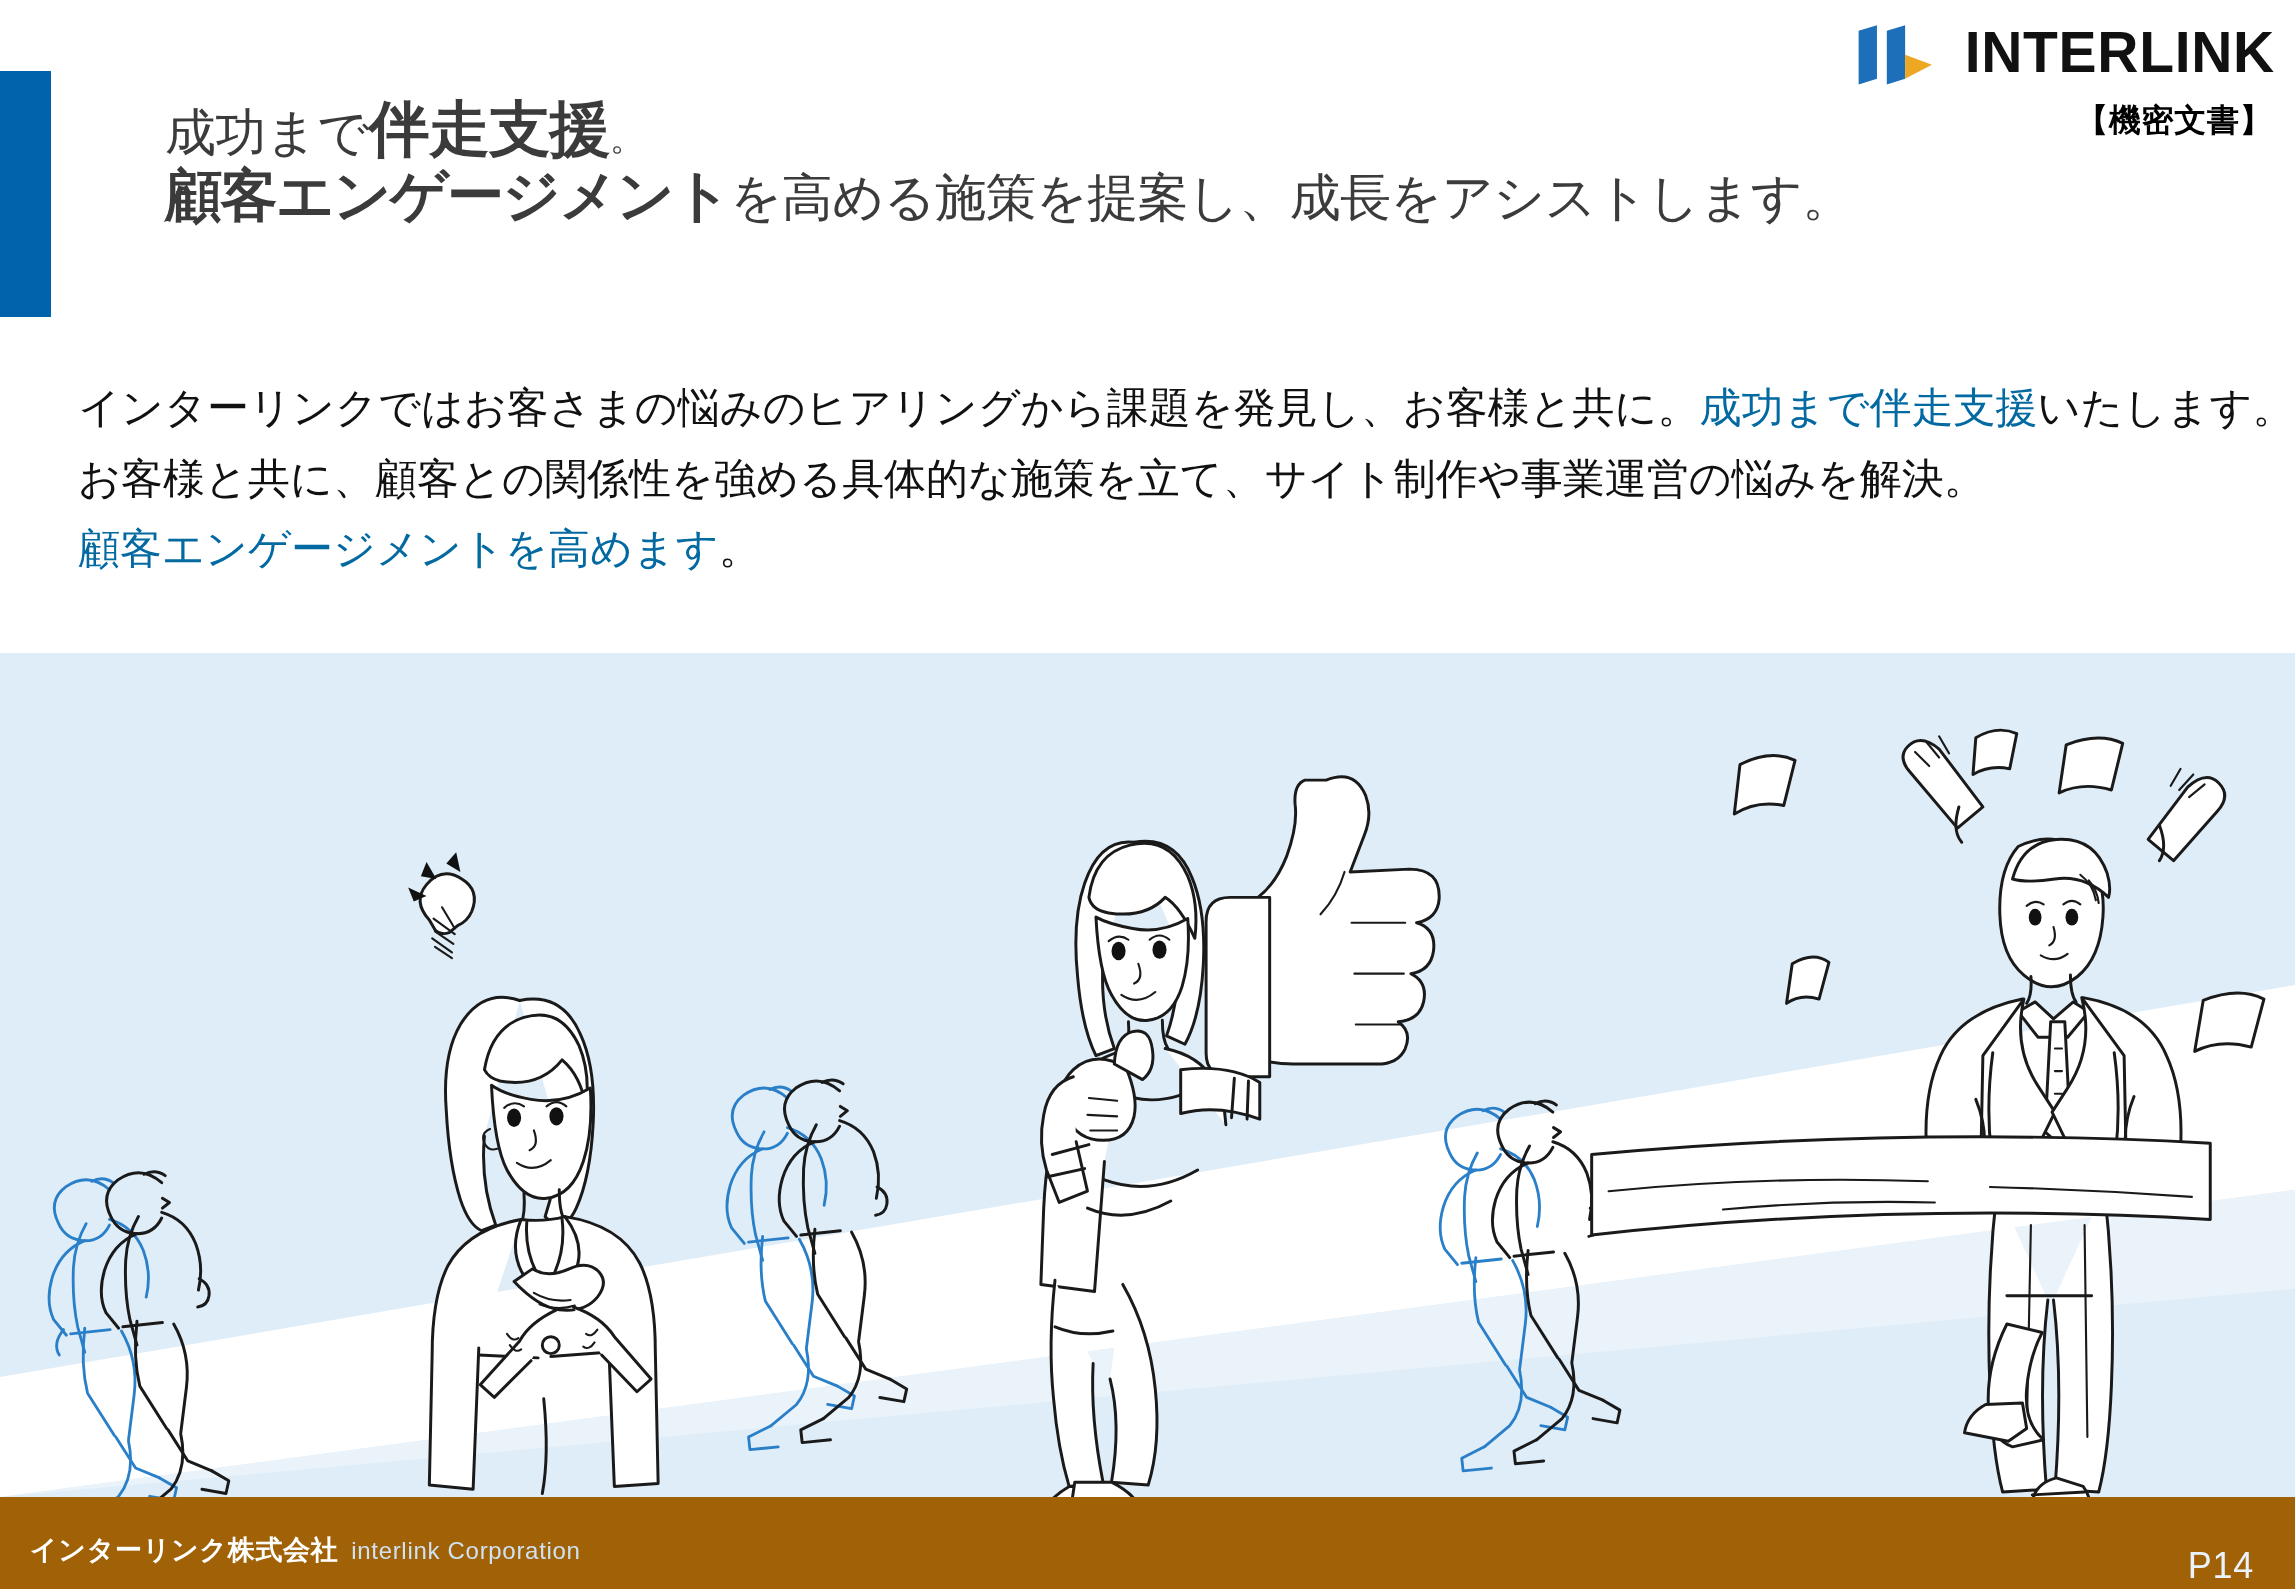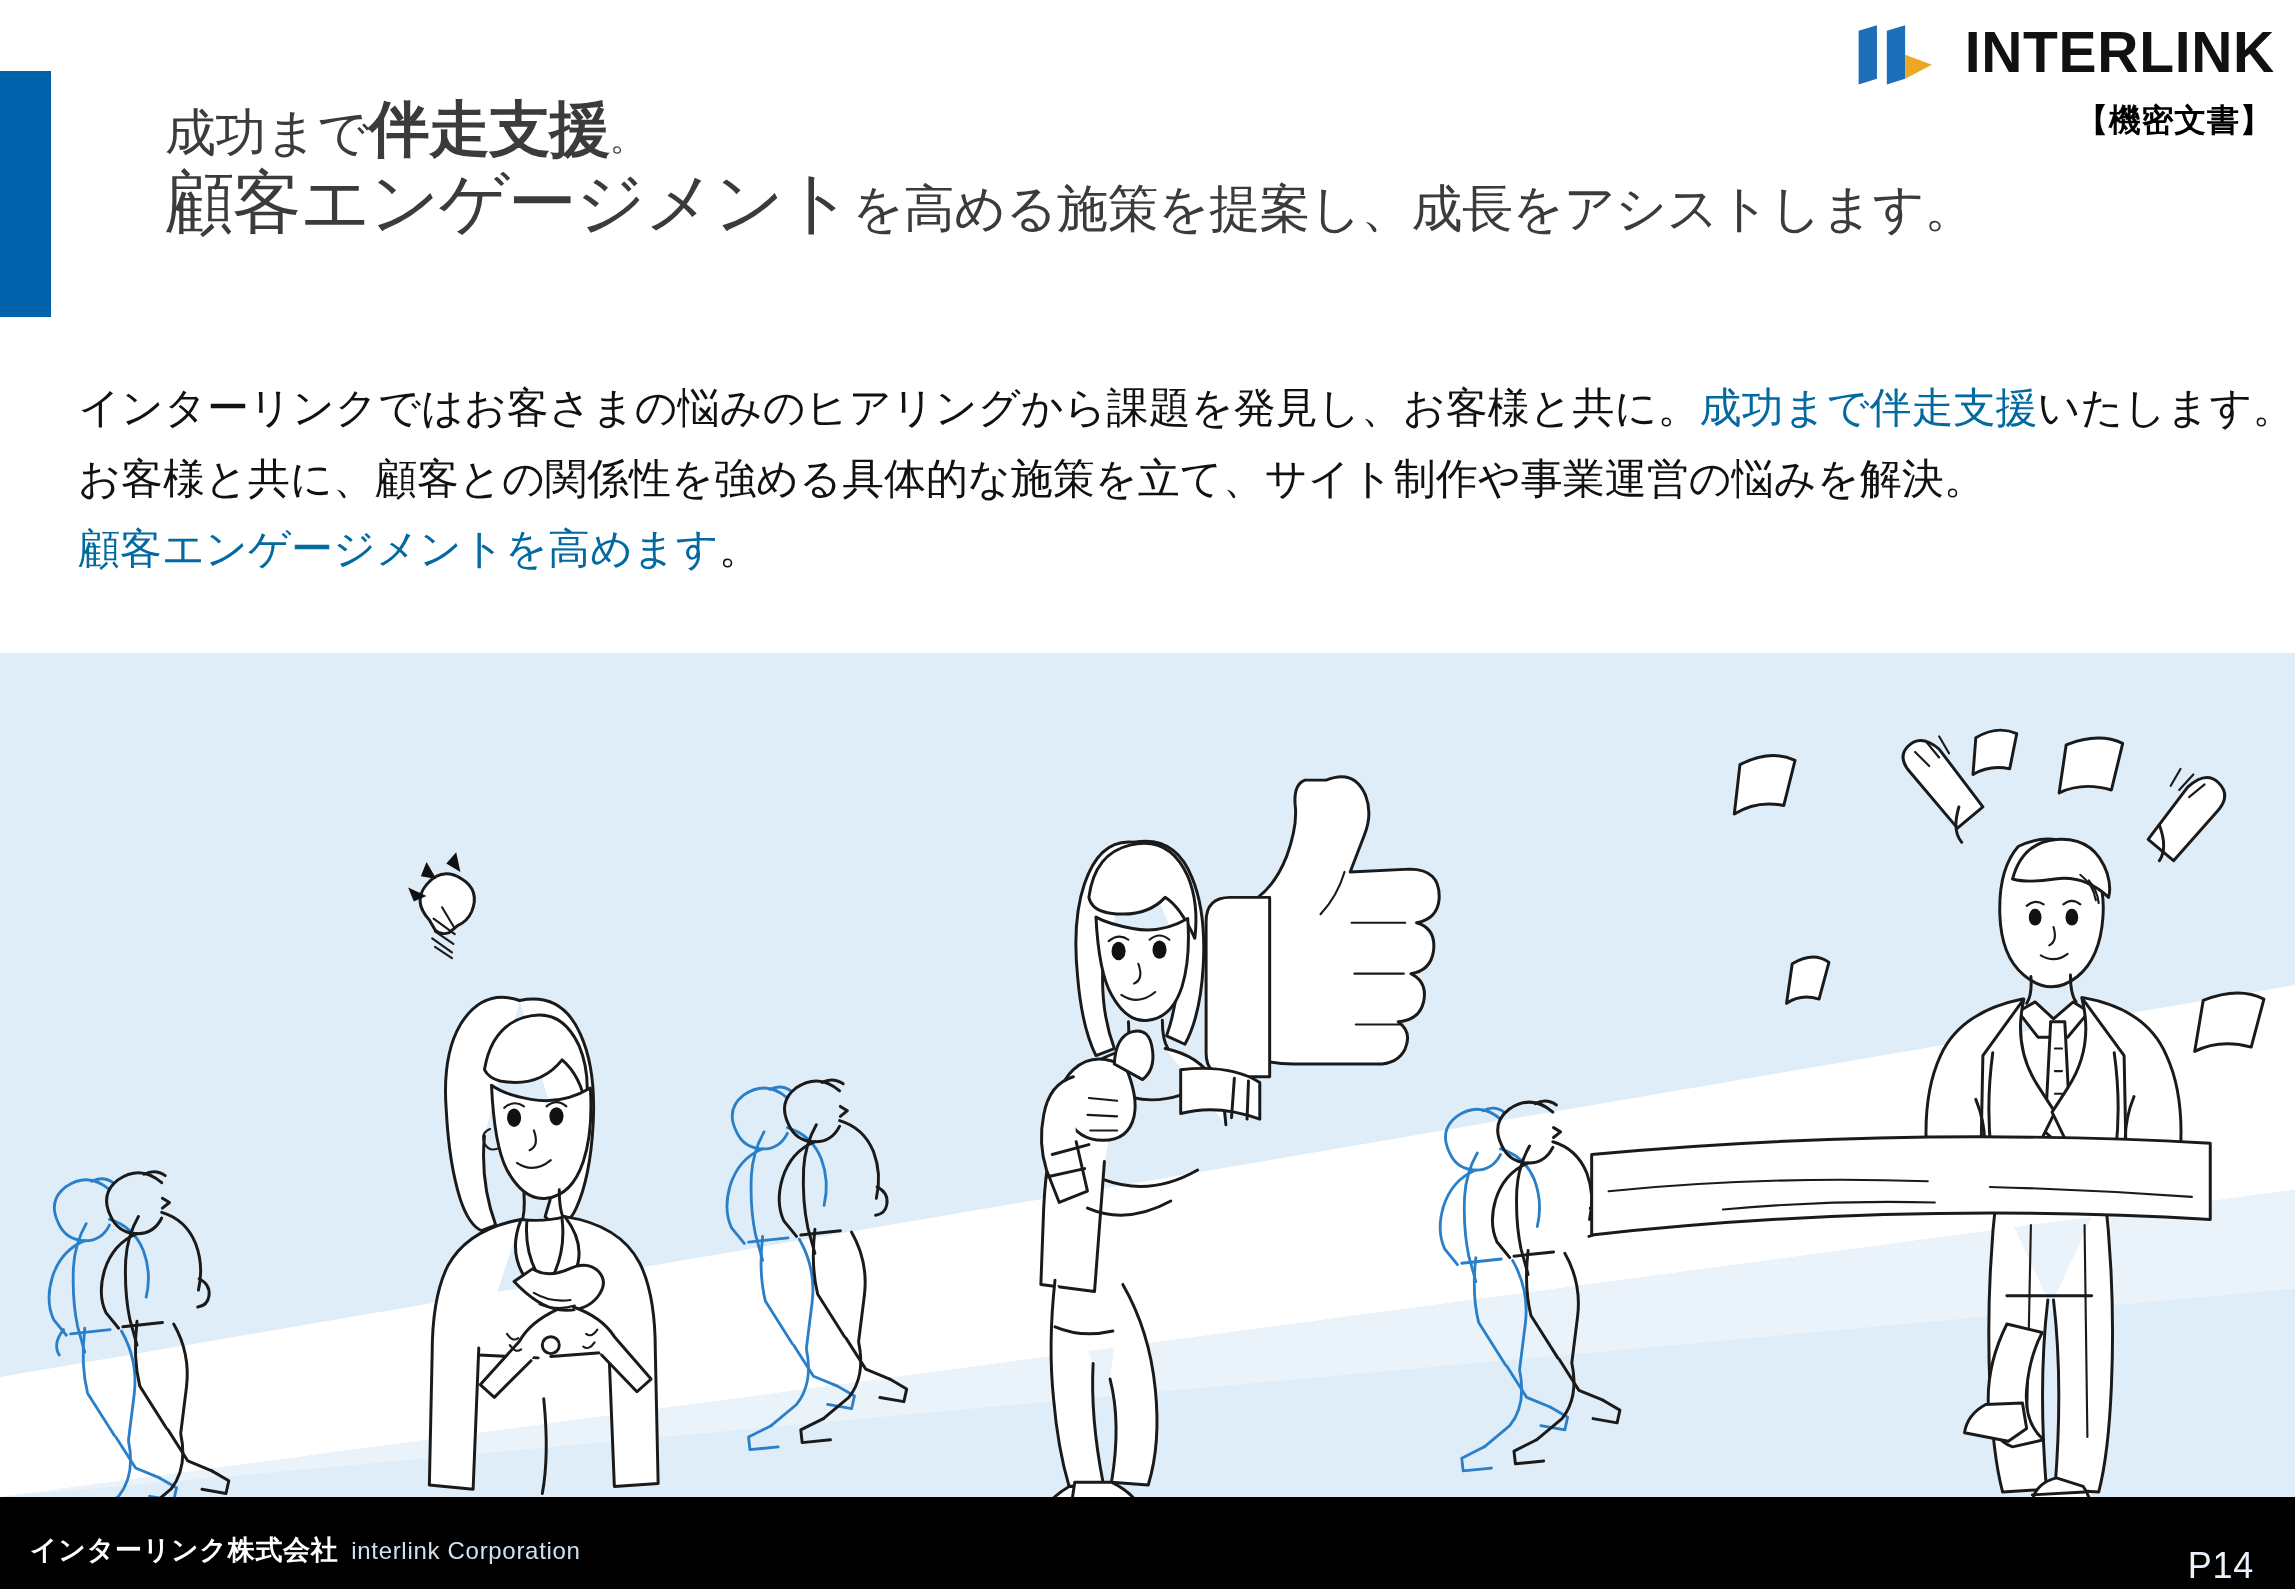--- a/index.html
+++ b/index.html
@@ -19,34 +19,34 @@
              font-family:"Liberation Sans",sans-serif;}
   .conf-tag{position:absolute;right:22.6px;top:99px;color:#000000;font-size:32px;font-weight:bold;
             letter-spacing:0.7px;font-family:"DejaVu Sans","Liberation Sans",sans-serif;}
 
   .head-block{position:absolute;left:131px;top:97px;color:#3b3b3b;margin-left:34px;}
   .head-l1{font-size:51px;line-height:1.06;white-space:nowrap;}
   .head-l1 .thin{font-weight:normal;letter-spacing:-0.7px;}
   .head-l1 .bold{font-weight:bold;font-size:61px;letter-spacing:-0.7px;}
   .head-l1 .dot{font-weight:normal;font-size:35px;}
   .head-l2{font-size:51px;line-height:1.12;white-space:nowrap;margin-top:2.8px;}
-  .head-l2 .bold{font-weight:normal;font-size:69px;letter-spacing:-1.4px;}
+  .head-l2 .bold{font-weight:bold;font-size:57px;letter-spacing:-1.4px;}
   .head-l2 .thin{font-weight:normal;font-size:51px;letter-spacing:-0.7px;}
 
   
   .body-copy{position:absolute;left:78px;top:373px;width:2161px;color:#111;font-size:42px;line-height:1.68;}
   .body-copy .pink{color:#0369a1;}
   .body-copy .row{white-space:nowrap;}
 
   
   .illo{position:absolute;left:0;top:653px;width:2295px;height:844px;background:#dfedf8;overflow:hidden;}
   .illo svg{display:block;width:100%;height:100%;}
 
   
-  .footer{position:absolute;left:0;bottom:0;width:2295px;height:92px;background:#000000;}
+  .footer{position:absolute;left:0;bottom:0;width:2295px;height:92px;background:#a16207;}
   .footer-left{position:absolute;left:30px;top:35px;display:flex;align-items:baseline;gap:12.7px;}
   .f-jp{color:#fff;font-size:27px;font-weight:bold;letter-spacing:0.7px;}
   .f-en{color:#cfe2f1;font-size:24px;letter-spacing:0.7px;font-family:"Liberation Sans",sans-serif;text-align:center;}
   .page-no{position:absolute;right:41px;top:48px;color:#eaf3fb;font-size:36px;letter-spacing:0.7px;}
 </style>
 </head>
 <body>
 
 <div class="slide">
 

